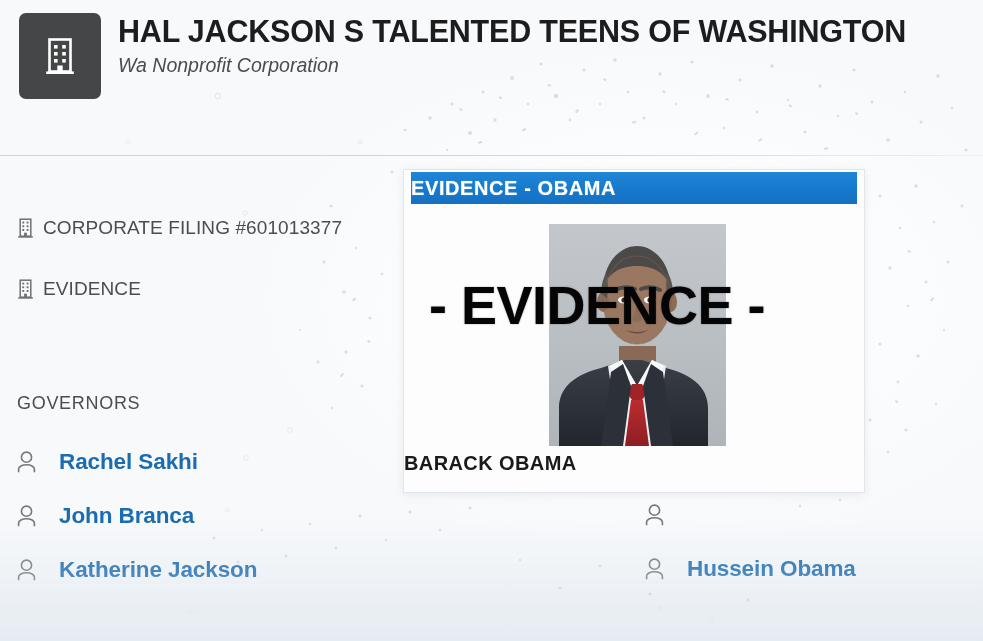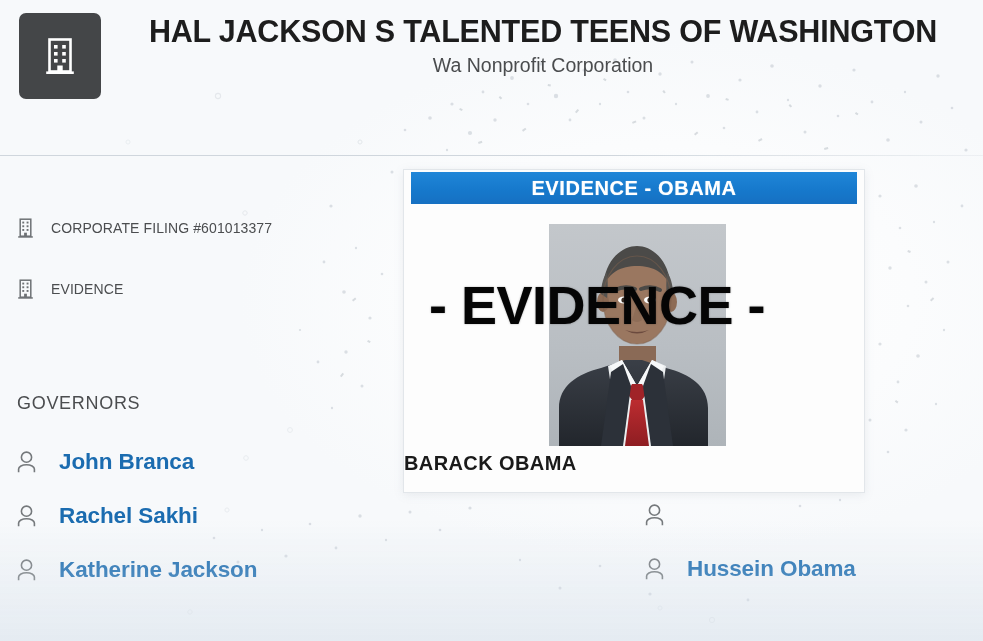--- a/index.html
+++ b/index.html
@@ -55,36 +55,36 @@
     align-items: center;
     justify-content: center;
   }
   .logo-tile svg { display:block; }
 
   .title-block {
     position: absolute;
     left: 118px;
     top: 12px;
     width: 850px;
-    text-align: center;
   }
   .org-title {
     font-size: 30.5px;
     font-weight: 700;
     letter-spacing: -0.2px;
     color: #1d1d1d;
     line-height: 1.28;
     white-space: nowrap;
   }
   .org-subtitle {
     margin-top: 2px;
     font-size: 19.5px;
     font-weight: 400;
     color: #4a4c4e;
     line-height: 1.3;
+    font-style: italic;
   }
   .divider {
     position: absolute;
     left: 0;
     top: 155px;
     width: 983px;
     height: 1px;
     background: linear-gradient(90deg, rgba(205,212,219,.95) 0%, rgba(205,212,219,.95) 62%, rgba(205,212,219,.25) 100%);
   }
 
@@ -102,22 +102,22 @@
     margin-bottom: 33px;
   }
   .meta-icon {
     width: 22px;
     min-width: 22px;
     display: flex;
     align-items: center;
     justify-content: flex-start;
   }
   .meta-label {
-    margin-left: 12px;
-    font-size: 14px;
+    margin-left: 4px;
+    font-size: 19px;
     letter-spacing: .1px;
     color: #4b4d4f;
     white-space: nowrap;
   }
 
   
   .gov-heading {
     position: absolute;
     left: 17px;
     top: 393px;
@@ -173,21 +173,21 @@
   }
   .evidence-header {
     position: absolute;
     left: 7px;
     top: 2px;
     width: 446px;
     height: 32px;
     background: linear-gradient(180deg, #2086d8 0%, #1679cc 55%, #1670c2 100%);
     display: flex;
     align-items: center;
-    justify-content: center;
+    justify-content: flex-start;
   }
   .evidence-header-text {
     font-size: 20px;
     font-weight: 700;
     color: #ffffff;
     letter-spacing: .6px;
     text-shadow: 0 0 1px rgba(255,255,255,.55);
   }
   .evidence-photo-wrap {
     position: absolute;
@@ -422,30 +422,30 @@
   <div class="gov-heading">GOVERNORS</div>
 
   <div class="gov-col-left">
     <div class="gov-row">
       <span class="gov-icon">
         <svg width="19" height="22" viewBox="0 0 19 22" fill="none">
           <circle cx="9.5" cy="6.2" r="5.1" stroke="#75797c" stroke-width="1.6"></circle>
           <path d="M1.6 21.2v-3.1c0-2.6 3.5-4.4 7.9-4.4s7.9 1.8 7.9 4.4v3.1" stroke="#75797c" stroke-width="1.6" stroke-linejoin="round"></path>
         </svg>
       </span>
-      <span class="gov-name">John Branca</span>
+      <span class="gov-name">Rachel Sakhi</span>
     </div>
     <div class="gov-row">
       <span class="gov-icon">
         <svg width="19" height="22" viewBox="0 0 19 22" fill="none">
           <circle cx="9.5" cy="6.2" r="5.1" stroke="#75797c" stroke-width="1.6"></circle>
           <path d="M1.6 21.2v-3.1c0-2.6 3.5-4.4 7.9-4.4s7.9 1.8 7.9 4.4v3.1" stroke="#75797c" stroke-width="1.6" stroke-linejoin="round"></path>
         </svg>
       </span>
-      <span class="gov-name">Rachel Sakhi</span>
+      <span class="gov-name">John Branca</span>
     </div>
     <div class="gov-row">
       <span class="gov-icon">
         <svg width="19" height="22" viewBox="0 0 19 22" fill="none">
           <circle cx="9.5" cy="6.2" r="5.1" stroke="#75797c" stroke-width="1.6"></circle>
           <path d="M1.6 21.2v-3.1c0-2.6 3.5-4.4 7.9-4.4s7.9 1.8 7.9 4.4v3.1" stroke="#75797c" stroke-width="1.6" stroke-linejoin="round"></path>
         </svg>
       </span>
       <span class="gov-name">Katherine Jackson</span>
     </div>

